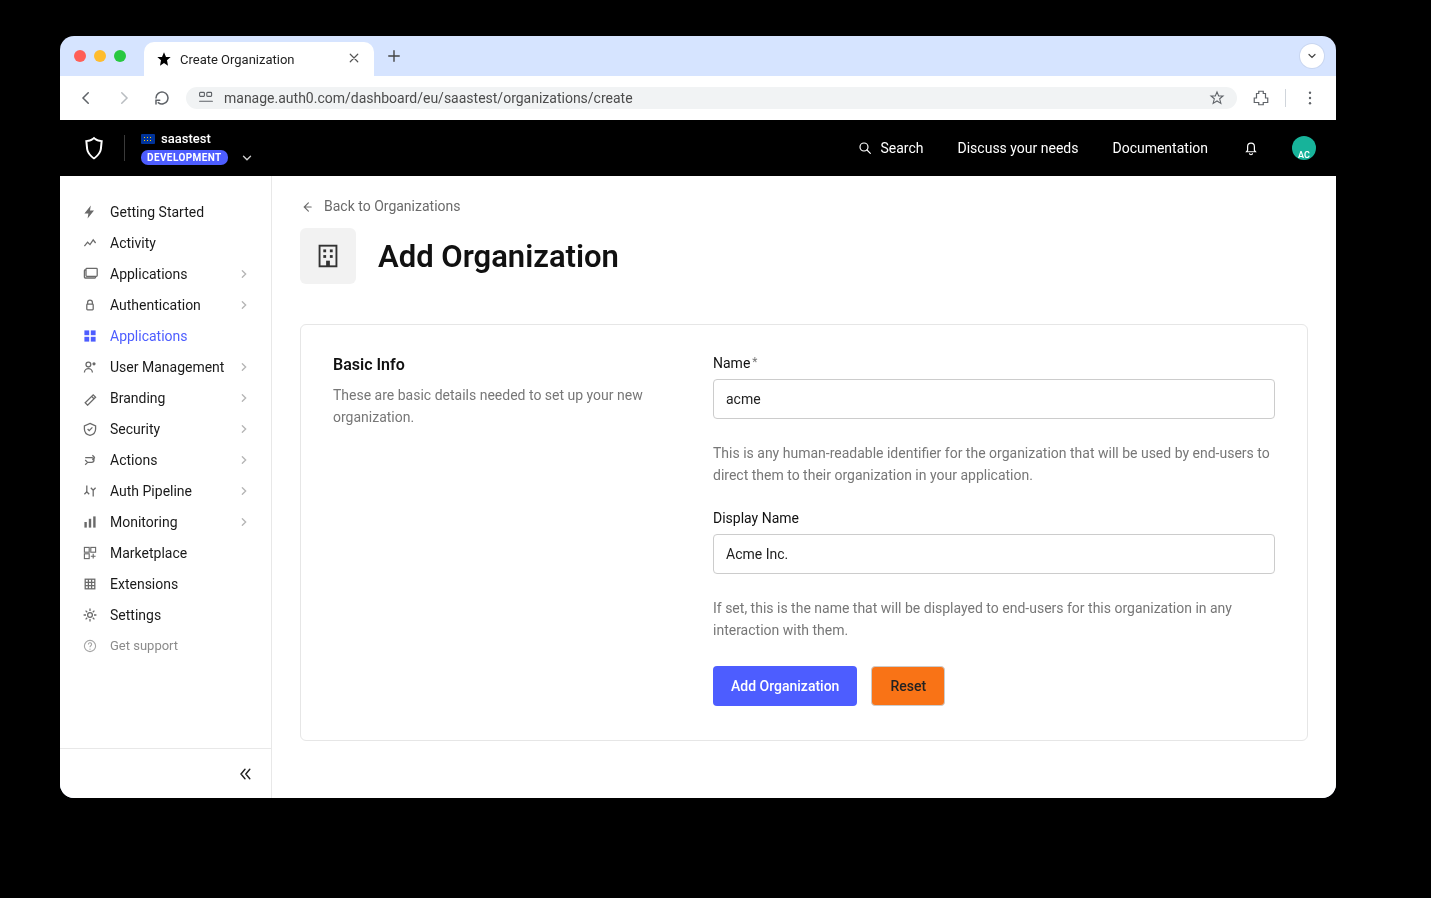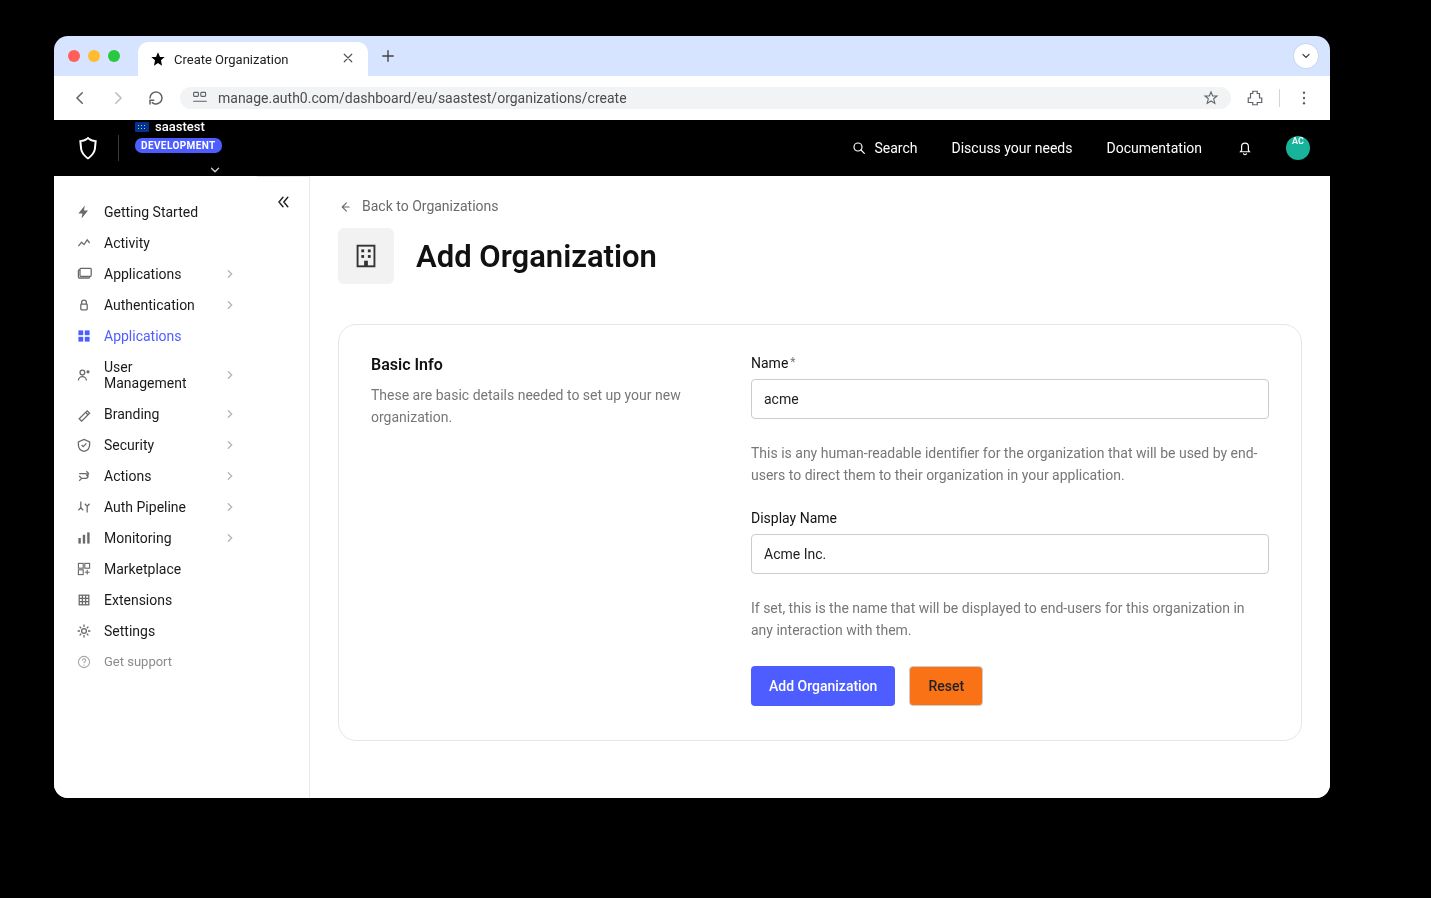--- a/index.html
+++ b/index.html
@@ -1,17 +1,17 @@
 <!DOCTYPE html>
 <html><head>
 <meta charset="utf-8">
 <style>
   * { box-sizing: border-box; margin: 0; padding: 0; font-family: -apple-system, BlinkMacSystemFont, "Segoe UI", Roboto, Helvetica, Arial, sans-serif; }
   body { background:#000; width:1431px; height:898px; overflow:hidden; }
-  .window { position:absolute; left:54px; top:36px; width:1276px; height:762px; background:#d6e4ff; border-radius:14px; overflow:hidden; box-shadow:0 0 0 1px rgba(0,0,0,.05); }
+  .window { position:absolute; left:60px; top:36px; width:1276px; height:762px; background:#d6e4ff; border-radius:14px; overflow:hidden; box-shadow:0 0 0 1px rgba(0,0,0,.05); }
   
   .tabbar { height:40px; display:flex; align-items:center; padding:0 8px; }
   .traffic { display:flex; gap:8px; margin-left:6px; margin-right:18px; }
   .dot { width:12px; height:12px; border-radius:50%; }
   .dot.red{background:#ff5f57;} .dot.yel{background:#febc2e;} .dot.grn{background:#28c840;}
   .tab { background:#fff; height:34px; border-radius:10px 10px 0 0; display:flex; align-items:center; padding:0 12px; gap:8px; min-width:230px; margin-top:6px; }
   .tab .favicon { width:16px;height:16px; }
   .tab-title { font-size:13px; color:#222; flex:1; }
   .tab-close { width:14px;height:14px; color:#444; cursor:pointer; }
   .newtab { width:28px;height:28px; display:flex;align-items:center;justify-content:center; border-radius:50%; margin-left:6px; color:#333; cursor:pointer;}
@@ -21,49 +21,49 @@
   .icbtn { width:28px;height:28px;display:flex;align-items:center;justify-content:center;border-radius:50%;color:#5f6368;cursor:pointer;}
   .icbtn.dis{color:#b9bdc1;}
   .url { flex:1; height:22px; background:#f1f3f4; border-radius:30px; display:flex; align-items:center; padding:0 12px; gap:10px; color:#4c4c4c; font-size:14px;}
   .url-icons-right{ margin-left:auto; display:flex; gap:12px; align-items:center;}
   .vr{width:1px;height:18px;background:#d0d5db;}
   
   .app { position:absolute; top:84px; left:0; right:0; bottom:0; display:flex; flex-direction:column; }
   .appheader { height:56px; background:#000; color:#fff; display:flex; align-items:center; padding:0 20px; gap:14px;}
   .logo { width:28px;height:28px; }
   .hvr{width:1px;height:26px;background:#3a3a3a;margin:0 2px;}
-  .tenant { display:flex; align-items:flex-end; gap:10px; cursor:pointer;flex-direction:column;}
+  .tenant { display:flex; align-items:flex-end; gap:10px; cursor:pointer;}
   .tenant-top{display:flex;align-items:center;gap:6px;}
   .flag{width:14px;height:10px;background:#003399;border-radius:1px;position:relative;}
   .flag::after{content:"";position:absolute;inset:2px;background:radial-gradient(circle,#ffcc00 0 1px,transparent 1px);background-size:3px 3px;border-radius:1px;}
   .tenant-name{font-size:13px;font-weight:500;}
   .env-badge{background:#4d5dff;color:#fff;font-size:10px;font-weight:700;letter-spacing:.4px;padding:2px 6px;border-radius:7px;}
   .tenant-caret{color:#ccc;margin-left:2px;}
   .header-spacer{flex:1;}
   .hitem{display:flex;align-items:center;gap:8px;font-size:14px;color:#fff;cursor:pointer;}
   .bell{width:18px;height:18px;}
-  .avatar{width:24px;height:24px;border-radius:50%;background:#17b39a;color:#fff;font-size:9px;font-weight:600;display:flex;align-items:flex-start;justify-content:center;}
+  .avatar{width:24px;height:24px;border-radius:50%;background:#17b39a;color:#fff;font-size:9px;font-weight:600;display:flex;align-items:flex-end;justify-content:center;}
   
   .appbody{flex:1; display:flex; background:#fff;}
-  .sidebar{width:256px;border-right:1px solid #e8e8e8;display:flex;flex-direction:row;}
+  .sidebar{width:212px;border-right:1px solid #e8e8e8;display:flex;flex-direction:column;justify-content:flex-end;}
   .navlist{padding:20px 10px 10px 10px; flex:1;}
   .navitem{display:flex;align-items:center;gap:12px;padding:7.5px 12px;border-radius:4px;font-size:14px;color:#1a1a1a;cursor:pointer;}
   .navitem.active{color:#4d5dff;}
   .navitem.active .ni-icon{color:#4d5dff;}
   .ni-icon{width:16px;height:16px;color:#6a6a6a;flex-shrink:0;display:flex;align-items:center;justify-content:center;}
   .ni-chev{margin-left:auto;color:#b5b5b5;font-size:10px;}
   .support{color:#8b8b8b;font-size:13px;}
   .collapsebar{height:50px;border-top:1px solid #e8e8e8;display:flex;align-items:center;justify-content:flex-end;padding:0 18px;color:#333;cursor:pointer;}
   
   .main{flex:1;padding:22px 28px;overflow:auto;}
   .backlink{display:inline-flex;align-items:flex-end;gap:10px;color:#6a6a6a;font-size:14px;cursor:pointer;margin-bottom:14px;}
   .pagetitle-row{display:flex;align-items:center;gap:22px;margin-bottom:40px;}
   .pageicon{width:56px;height:56px;background:#f2f2f2;border-radius:6px;display:flex;align-items:center;justify-content:center;}
   .pagetitle{font-size:31px;font-weight:600;color:#111;}
-  .card{border:1px solid #e6e6e6;border-radius:18px;padding:30px 32px 34px 32px;display:flex;gap:40px;}
+  .card{border:1px solid #e6e6e6;border-radius:6px;padding:30px 32px 34px 32px;display:flex;gap:40px;}
   .card-left{width:340px;}
   .card-left h3{font-size:16px;font-weight:600;color:#111;margin-bottom:10px;}
   .card-left p{font-size:14px;color:#777;line-height:1.6;}
   .card-right{flex:1;}
   .field{margin-bottom:24px;}
   .flabel{font-size:14px;color:#111;margin-bottom:8px;display:flex;align-items:flex-start;gap:2px;}
   .req{color:#777;font-size:12px;}
   .finput{width:100%;height:40px;border:1px solid #ccc;border-radius:4px;padding:0 12px;font-size:14px;color:#222;}
   .fhelp{font-size:14px;color:#777;line-height:1.55;margin-top:24px;}
   .btnrow{display:flex;gap:14px;margin-top:6px;}

